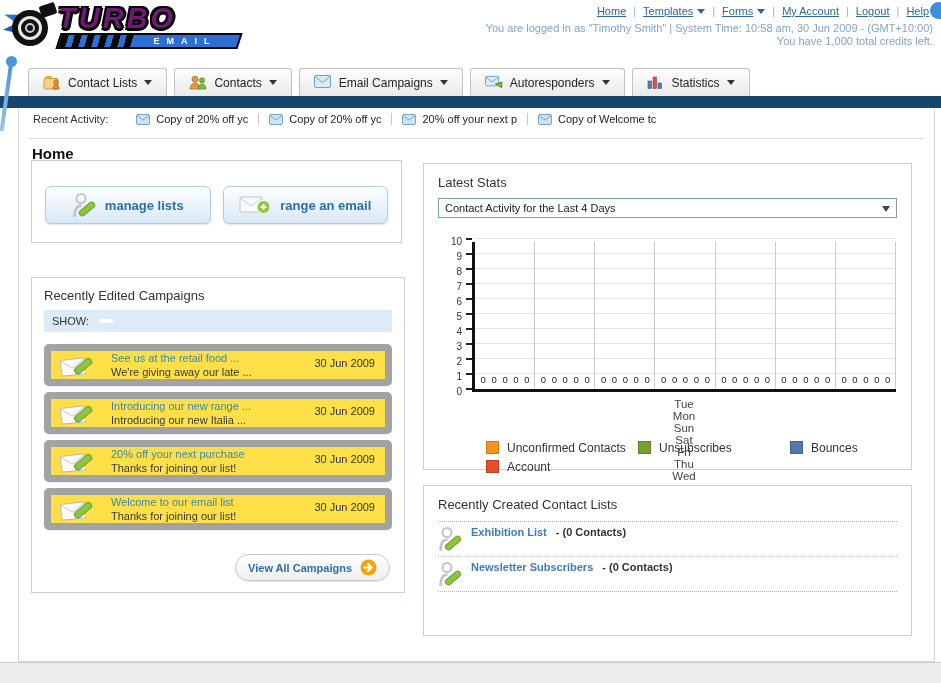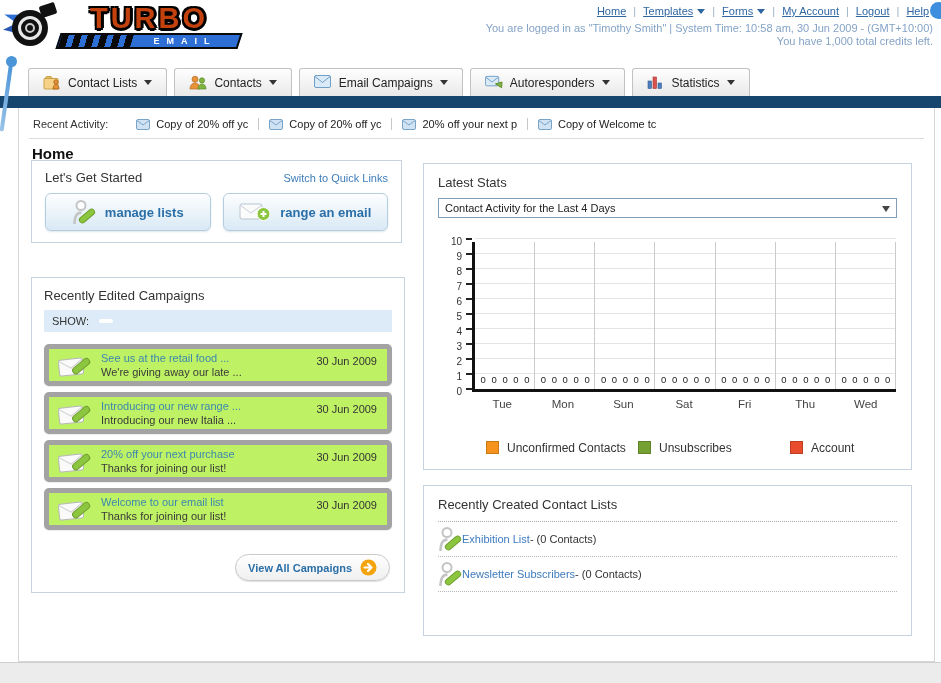--- a/index.html
+++ b/index.html
@@ -12,22 +12,22 @@
   .turbo-icon { position:relative; width:46px; height:46px; }
   .t-ring { position:absolute; border-radius:50%; }
   .r1 { left:4px; top:6px; width:36px; height:36px; background:#111; }
   .r2 { left:10px; top:12px; width:24px; height:24px; background:#111; border:3px solid #e8e8e8; }
   .r3 { left:17px; top:19px; width:10px; height:10px; background:#111; border:2px solid #cfcfcf; }
   .t-pipe { position:absolute; right:-2px; top:0; width:16px; height:12px; background:#111; border-radius:2px; transform:rotate(-18deg); }
   .t-flame { position:absolute; width:0; height:0; border-style:solid; }
   .f1 { left:-4px; top:8px; border-width:5px 16px 5px 0; border-color:transparent #2e6fd6 transparent transparent; transform:rotate(18deg); }
   .f2 { left:-5px; top:20px; border-width:5px 14px 5px 0; border-color:transparent #2757b0 transparent transparent; transform:rotate(-6deg); }
   .logo-text { display:flex; flex-direction:column; }
-  .logo-turbo { font-size:29px; line-height:26px; font-weight:bold; letter-spacing:3px; color:#c2410c;
-    text-shadow:-2px -2px 0 #000, 2px -2px 0 #000, -2px 2px 0 #000, 2px 2px 0 #000, 0 3px 0 #000, 3px 0 0 #000;text-align:center; }
+  .logo-turbo { font-size:29px; line-height:26px; font-weight:bold; font-style:italic; letter-spacing:3px; color:#701a75;
+    text-shadow:-2px -2px 0 #000, 2px -2px 0 #000, -2px 2px 0 #000, 2px 2px 0 #000, 0 3px 0 #000, 3px 0 0 #000; }
   .logo-bar { position:relative; width:182px; height:16px; background:#2e6fd6; border:2px solid #0a0a0a; transform:skewX(-18deg); margin-top:2px; display:flex; align-items:center; }
   .logo-stripes { width:72px; height:100%; background:repeating-linear-gradient(90deg,#0a0a0a 0 7px, transparent 7px 13px); }
   .logo-email { flex:1; text-align:center; color:#fff; font-size:9px; font-weight:bold; letter-spacing:7px; transform:skewX(18deg); }
 
   .pin-dot { position:absolute; left:6px; top:56px; width:11px; height:11px; border-radius:50%; background:#4a94d8; z-index:30; }
   .pin-line { position:absolute; left:9px; top:64px; width:4px; height:68px; background:linear-gradient(#4a94d8,#9cc4e8); border-radius:2px; transform:rotate(8deg); transform-origin:top center; z-index:30; }
 
   .top-links { position:absolute; top:5px; right:12px; font-size:11px; color:#9ab2cc; display:flex; align-items:center; }
   .nav-item { display:flex; align-items:center; }
   .nav-item + .nav-item::before { content:"|"; color:#9ab2cc; margin:0 7px; }
@@ -39,45 +39,45 @@
 
   
   .tab-row { position:absolute; left:28px; top:68px; display:flex; gap:7px; }
   .tab { display:flex; align-items:center; gap:7px; height:28px; padding:0 14px; background:linear-gradient(#fefefe,#e9e9e9); border:1px solid #c2c2c2; border-bottom:none; border-radius:3px 3px 0 0; font-size:12px; color:#222; cursor:pointer; }
   .tab-icon { display:inline-flex; width:18px; height:15px; }
   .caret-dark { width:0; height:0; border-left:4px solid transparent; border-right:4px solid transparent; border-top:5px solid #333; }
   .navy-bar { position:absolute; left:0; top:96px; width:941px; height:12px; background:#16466e; }
 
   
   .content { position:absolute; left:18px; top:108px; width:917px; height:554px; background:#fff; border:1px solid #d6d6d6; border-top:none; }
-  .activity-row { position:absolute; left:14px; top:5px; right:12px; height:22px; display:flex; align-items:center; font-size:11px; color:#333; }
+  .activity-row { position:absolute; left:14px; top:5px; right:12px; height:22px; display:flex; align-items:flex-start; font-size:11px; color:#333; }
   .activity-label { margin-right:18px; }
   .act-item { display:flex; align-items:center; gap:6px; padding:0 10px; }
   .act-item + .act-item { border-left:1px solid #c9c9c9; }
   .act-item a { color:#222; text-decoration:none; cursor:pointer; white-space:nowrap; }
   .activity-divider { position:absolute; left:10px; right:10px; top:30px; border-top:1px solid #dcdcdc; }
   .page-title { position:absolute; left:13px; top:37px; font-size:15px; font-weight:bold; color:#111; }
 
   .panel { position:absolute; background:#fff; border:1px solid #c6d3de; }
   .panel-title { font-size:13px; color:#333; }
 
   
   #panel-get-started { left:12px; top:52px; width:371px; height:83px; padding:9px 13px; }
   .gs-head { display:flex; justify-content:space-between; align-items:center; }
   .gs-link { font-size:11px; color:#3e7cba; text-decoration:none; cursor:pointer; }
-  .gs-buttons { display:flex; gap:12px; margin-top:8px; }
+  .gs-buttons { display:flex; gap:12px; margin-top:16px; }
   .big-btn { flex:1; height:38px; display:flex; align-items:center; justify-content:center; gap:9px; border:1px solid #b5cede; border-radius:6px; background:linear-gradient(#fdfeff,#d9e9f5); box-shadow:0 1px 2px rgba(120,150,180,.25); font-size:13px; font-weight:bold; color:#2a6fa8; cursor:pointer; }
 
   
   #panel-campaigns { left:12px; top:169px; width:374px; height:316px; padding:8px 12px; }
   .show-bar { display:flex; align-items:center; height:22px; background:#dcebf7; margin-top:6px; padding:0 8px; font-size:11px; color:#333; }
   .filter { color:#2a6fa8; text-decoration:none; cursor:pointer; margin-left:14px; padding:2px 7px; }
   .filter.active { background:#fff; border-radius:2px; margin-left:10px; }
   .camp-rows { margin-top:12px; }
-  .camp-row { position:relative; height:42px; border:5px solid #a3a3a3; border-radius:5px; margin-bottom:6px; display:flex; align-items:center; gap:9px; padding:2px 9px; cursor:pointer; background:#bef264; box-shadow:0 1px 1px rgba(150,170,190,.2); }
+  .camp-row { position:relative; height:42px; border:7px solid #a3a3a3; border-radius:5px; margin-bottom:6px; display:flex; align-items:center; gap:17px; padding:2px 9px; cursor:pointer; background:#fde047; box-shadow:0 1px 1px rgba(150,170,190,.2); }
   .camp-icon { width:34px; height:28px; flex:0 0 34px; }
   .camp-texts { display:flex; flex-direction:column; line-height:14px; }
   .camp-title { font-size:11px; color:#3c87ae; text-decoration:none; cursor:pointer; }
   .camp-sub { font-size:11px; color:#3a3a3a; }
   .camp-date { position:absolute; top:6px; right:10px; font-size:11px; color:#333; }
   .pill-btn { position:absolute; right:14px; bottom:11px; display:flex; align-items:center; gap:8px; padding:4px 12px; border:1px solid #c9c9c9; border-radius:14px; background:linear-gradient(#ffffff,#efefef); font-size:11px; font-weight:bold; color:#2a6fa8; cursor:pointer; box-shadow:0 1px 1px rgba(0,0,0,.12); }
 
   
   #panel-stats { left:404px; top:55px; width:489px; height:307px; padding:9px 14px; }
   .dropdown { position:relative; margin-top:7px; height:20px; border:1px solid #7f9db9; background:#fff; font-size:11px; color:#222; padding:3px 6px; cursor:pointer; }
@@ -85,31 +85,31 @@
   .chart { position:relative; height:192px; margin-top:18px; margin-left:8px; }
   .plot { position:absolute; left:26px; top:6px; width:424px; height:150px; border-left:3px solid #111; border-bottom:3px solid #111; }
   .hline { position:absolute; left:0; right:0; height:1px; background:#e4e4e4; }
   .vline { position:absolute; top:0; bottom:0; width:1px; background:#cbcbcb; }
   .ytick { position:absolute; left:-9px; width:6px; height:2px; background:#222; }
   .ylabels { position:absolute; left:0; top:6px; width:16px; height:150px; }
   .ylab { position:absolute; right:0; font-size:10px; color:#333; }
   .zeros { position:absolute; left:0; right:0; bottom:4px; display:flex; }
   .zgroup { flex:1; display:flex; justify-content:space-evenly; }
   .zval { font-size:9.5px; color:#222; }
-  .xlabels { position:absolute; left:26px; top:162px; width:424px; display:flex; }
+  .xlabels { position:absolute; left:26px; top:162px; width:424px; display:flex;flex-direction:column; }
   .xlab { flex:1; text-align:center; font-size:11.5px; color:#444; }
   .legend { display:flex; flex-wrap:wrap; width:470px; margin:10px 0 0 48px; }
   .leg-item { display:flex; align-items:center; gap:8px; width:152px; height:19px; }
   .leg-swatch { width:13px; height:13px; border:1px solid rgba(0,0,0,.18); }
   .leg-label { font-size:12px; color:#333; }
 
   
   #panel-contact-lists { left:404px; top:377px; width:489px; height:151px; padding:9px 14px; }
   .cl-title { padding-bottom:8px; border-bottom:1px dotted #aaa; }
-  .cl-item { display:flex; align-items:center; gap:0; padding:4px 0; border-bottom:1px dotted #b5b5b5; }
+  .cl-item { display:flex; align-items:flex-start; gap:9px; padding:4px 0; border-bottom:1px dotted #b5b5b5;font-weight:bold; }
   .cl-icon { width:24px; height:26px; flex:0 0 24px; }
   .cl-name { font-size:11px; color:#3d7bbf; text-decoration:none; cursor:pointer; }
   .cl-detail { font-size:11px; color:#333; }
 
   .footer-strip { position:absolute; left:0; top:662px; width:941px; height:21px; background:#ececec; border-top:1px solid #cfcfcf; }
 </style>
 </head>
 <body>
 
 <div class="page">
@@ -260,24 +260,20 @@
               </svg>
     </span>
     <a>Copy of Welcome tc</a>
   </span>
         </span>
     </div>
     <div class="activity-divider"></div>
     <h1 class="page-title">Home</h1>
 
     <div class="panel" id="panel-get-started">
-      <div class="gs-head">
-        <span class="panel-title">Let's Get Started</span>
-        <a class="gs-link">Switch to Quick Links</a>
-      </div>
       <div class="gs-buttons">
         <div class="big-btn">
           <span style="display:inline-flex;">
             <svg width="24" height="26" viewBox="0 0 24 26">
                 <circle cx="9" cy="6.5" r="4.5" fill="#fff" stroke="#c4c4c4" stroke-width="2"></circle>
                 <path d="M2.5 25 C2.5 16 6 13.5 9.5 13.5" fill="none" stroke="#c4c4c4" stroke-width="2.5"></path>
                 <g transform="rotate(-40 15 17)">
                   <rect x="6" y="14" width="18" height="6" rx="3" fill="#8cc63e" stroke="#6f9f2f"></rect>
                 </g>
               </svg>
@@ -508,20 +504,24 @@
       <div class="legend" id="legend">
           <span class="leg-item">
     <span class="leg-swatch" style="background: rgb(246, 147, 29);"></span>
     <span class="leg-label">Unconfirmed Contacts</span>
   </span>
           <span class="leg-item">
     <span class="leg-swatch" style="background: rgb(119, 160, 51);"></span>
     <span class="leg-label">Unsubscribes</span>
   </span>
           <span class="leg-item">
+    <span class="leg-swatch" style="background: rgb(85, 119, 170);"></span>
+    <span class="leg-label">Bounces</span>
+  </span>
+          <span class="leg-item">
     <span class="leg-swatch" style="background: rgb(232, 76, 44);"></span>
     <span class="leg-label">Account</span>
   </span>
         </div>
     </div>
 
     <div class="panel" id="panel-contact-lists">
       <div class="cl-title"><span class="panel-title">Recently Created Contact Lists</span></div>
       <div id="contact-list-items">
           <div class="cl-item">

